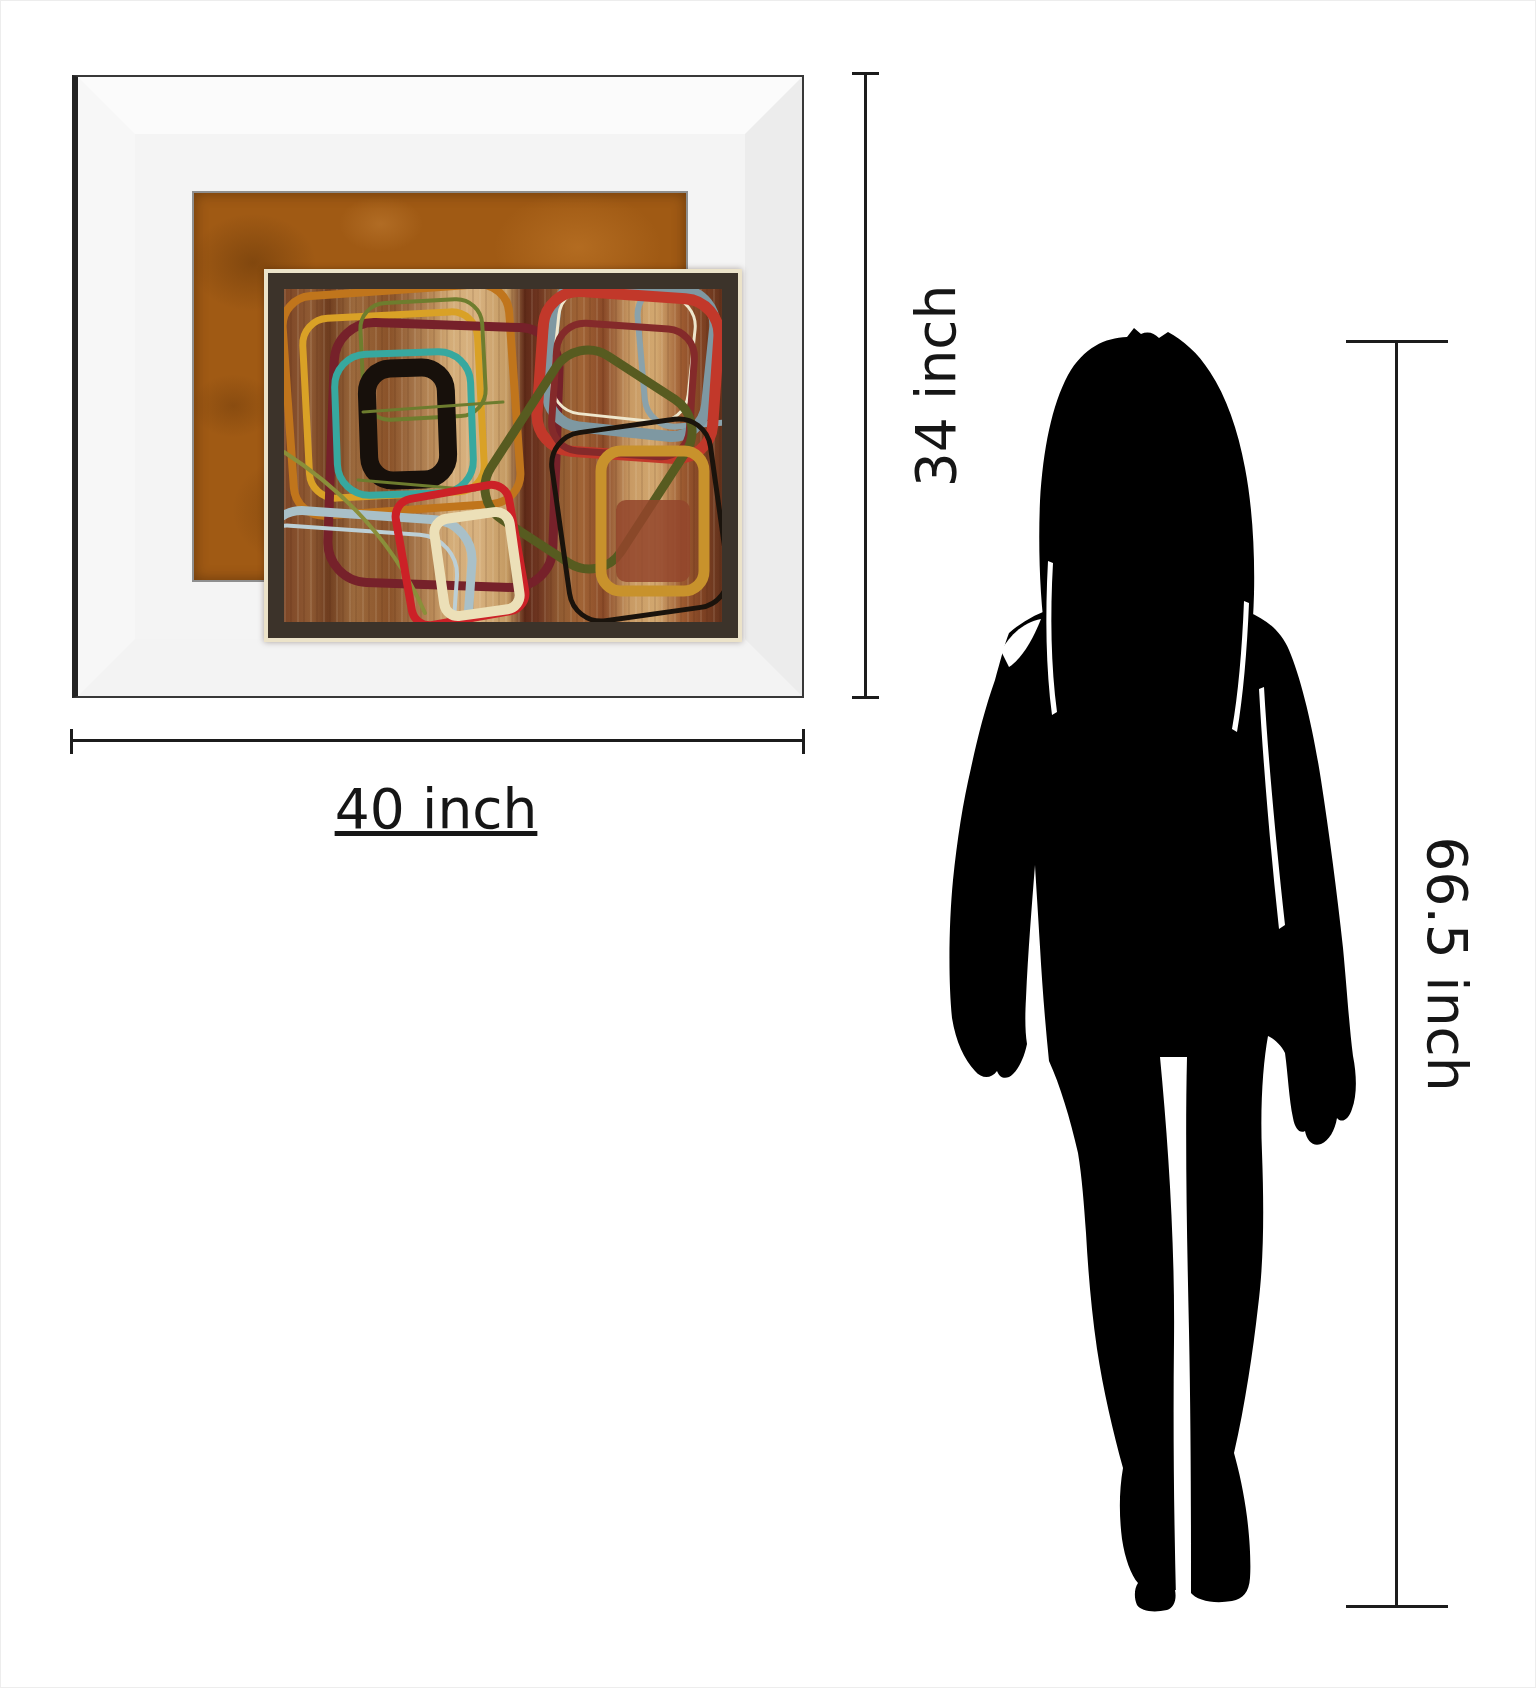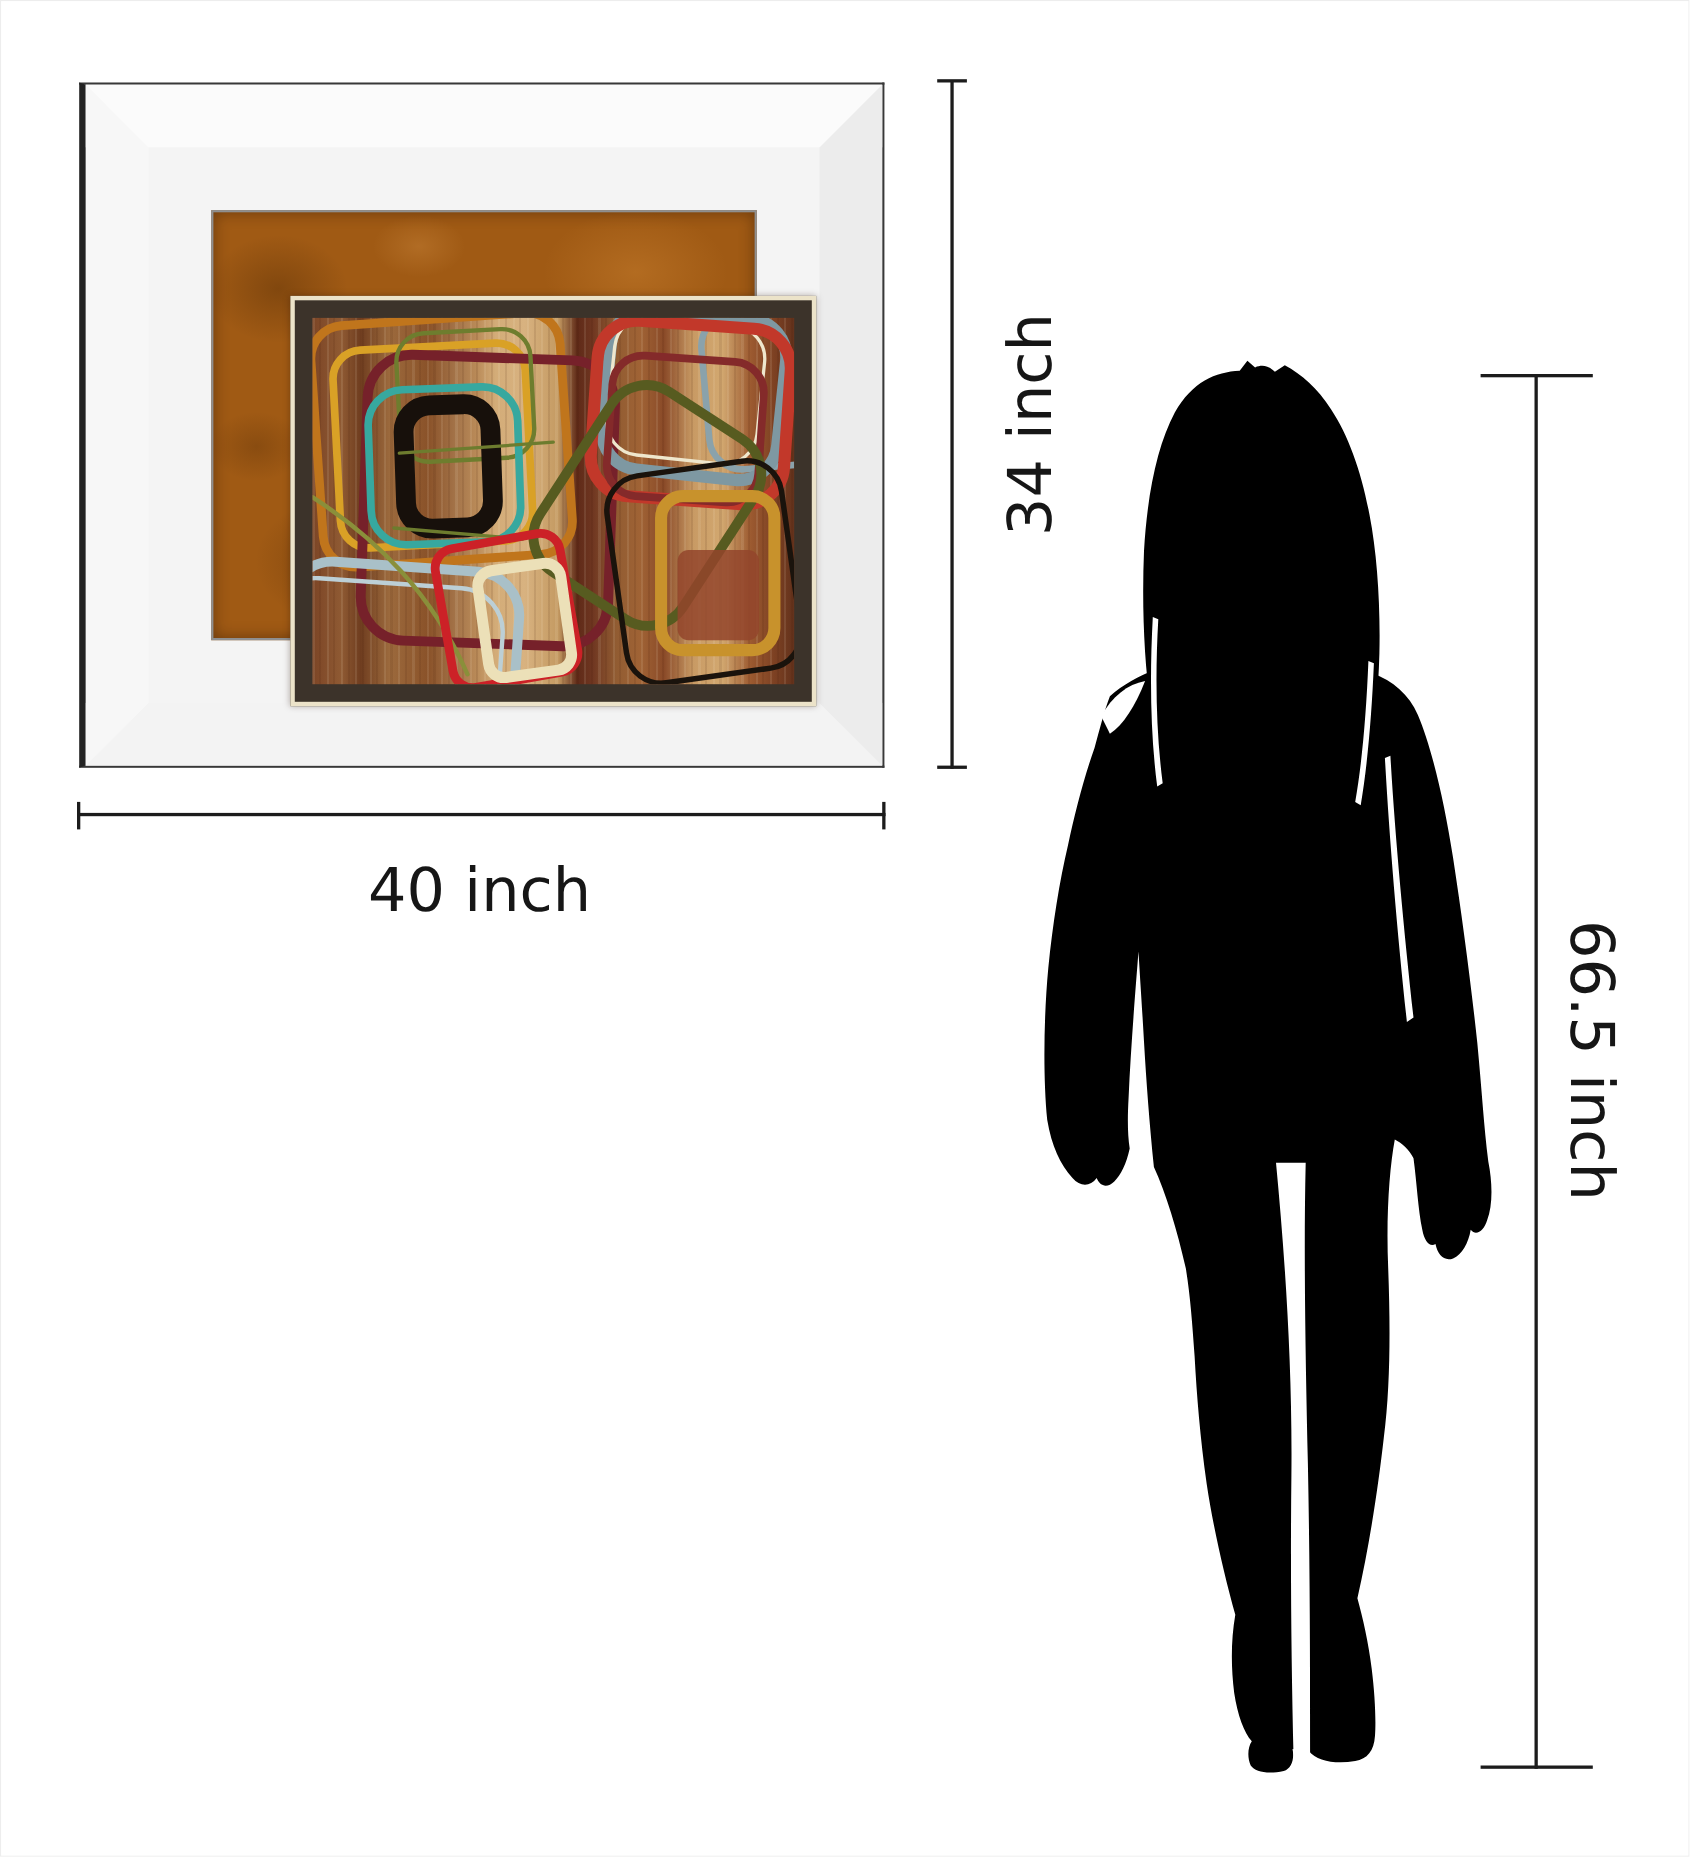--- a/index.html
+++ b/index.html
@@ -98,21 +98,21 @@
   </div>
 
   <div class="dim" id="dim-art-v" style="background: rgb(28, 28, 28);"></div>
   <div class="dim" id="dim-art-v-t1" style="background: rgb(28, 28, 28);"></div>
   <div class="dim" id="dim-art-v-t2" style="background: rgb(28, 28, 28);"></div>
   <div class="dim-label" id="label-art-height" style="color: rgb(22, 22, 22);">34 inch</div>
 
   <div class="dim" id="dim-art-h" style="background: rgb(28, 28, 28);"></div>
   <div class="dim" id="dim-art-h-t1" style="background: rgb(28, 28, 28);"></div>
   <div class="dim" id="dim-art-h-t2" style="background: rgb(28, 28, 28);"></div>
-  <div class="dim-label" id="label-art-width" style="color: rgb(22, 22, 22);">40 inch</div>
+  <div class="dim-label" id="label-art-width" style="color: rgb(22, 22, 22); text-decoration: underline;">40 inch</div>
 
   <div class="dim" id="dim-person-v" style="background: rgb(28, 28, 28);"></div>
   <div class="dim" id="dim-person-v-t1" style="background: rgb(28, 28, 28);"></div>
   <div class="dim" id="dim-person-v-t2" style="background: rgb(28, 28, 28);"></div>
   <div class="dim-label" id="label-person-height" style="color: rgb(22, 22, 22);">66.5 inch</div>
 
   <svg id="figure-svg" viewBox="940 325 420 1290" xmlns="http://www.w3.org/2000/svg">
       <path d="M1126,336 L1133,327 L1140,333 C1147,330 1153,332 1158,337 L1167,331 C1182,339 1197,352 1209,371 C1225,395 1237,429 1244,467 C1251,503 1254,549 1253,593 C1252,629 1249,661 1243,691 C1248,712 1250,730 1247,748 L1240,764 L1234,744 L1229,770 C1221,753 1215,740 1213,721 C1201,737 1187,748 1173,751 C1153,754 1133,749 1117,739 C1105,731 1095,722 1089,711 L1083,744 L1077,717 L1069,740 L1063,701 C1055,689 1049,668 1045,640 C1039,600 1037,548 1039,500 C1042,448 1051,404 1067,374 C1083,346 1104,337 1126,336 Z" fill="#000000"></path>
       <path d="M1008,632 C1032,611 1064,600 1104,597 C1154,592 1208,596 1247,611 C1265,618 1280,630 1288,649 C1300,677 1312,727 1320,779 C1328,831 1336,891 1342,947 C1346,989 1348,1023 1352,1055 C1356,1075 1356,1095 1351,1108 C1348,1118 1341,1123 1336,1117 C1334,1129 1328,1140 1320,1143 C1312,1146 1306,1140 1304,1130 C1299,1133 1294,1128 1292,1117 C1288,1098 1287,1074 1284,1052 C1280,1044 1273,1038 1267,1035 C1262,1062 1259,1105 1261,1152 C1263,1206 1263,1260 1257,1306 C1252,1350 1244,1404 1233,1452 C1238,1470 1243,1492 1246,1516 C1249,1540 1250,1563 1249,1577 C1248,1591 1242,1598 1231,1600 C1213,1603 1196,1600 1189,1591 L1174,1589 C1176,1598 1173,1607 1166,1609 C1152,1612 1140,1610 1136,1604 C1133,1597 1133,1588 1137,1582 C1130,1574 1124,1558 1121,1538 C1118,1514 1118,1490 1122,1467 C1112,1431 1102,1388 1096,1348 C1090,1306 1087,1268 1085,1232 C1083,1204 1081,1176 1077,1152 C1069,1117 1059,1084 1048,1060 C1044,1021 1041,981 1039,946 C1037,911 1035,882 1034,864 C1031,902 1027,952 1025,997 C1024,1015 1024,1030 1026,1043 C1023,1057 1018,1067 1012,1073 C1006,1079 999,1078 996,1070 C990,1078 981,1078 974,1070 C963,1058 955,1041 951,1017 C947,977 948,921 952,879 C956,839 962,801 970,767 C976,739 984,707 994,679 C999,661 1003,645 1008,632 Z" fill="#000000"></path>
       <path d="M1159,1056 L1186,1056 C1184,1140 1186,1240 1188,1330 C1190,1430 1190,1520 1190,1598 L1175,1598 C1173,1515 1172,1430 1173,1340 C1174,1240 1167,1140 1159,1056 Z" fill="#ffffff"></path>

